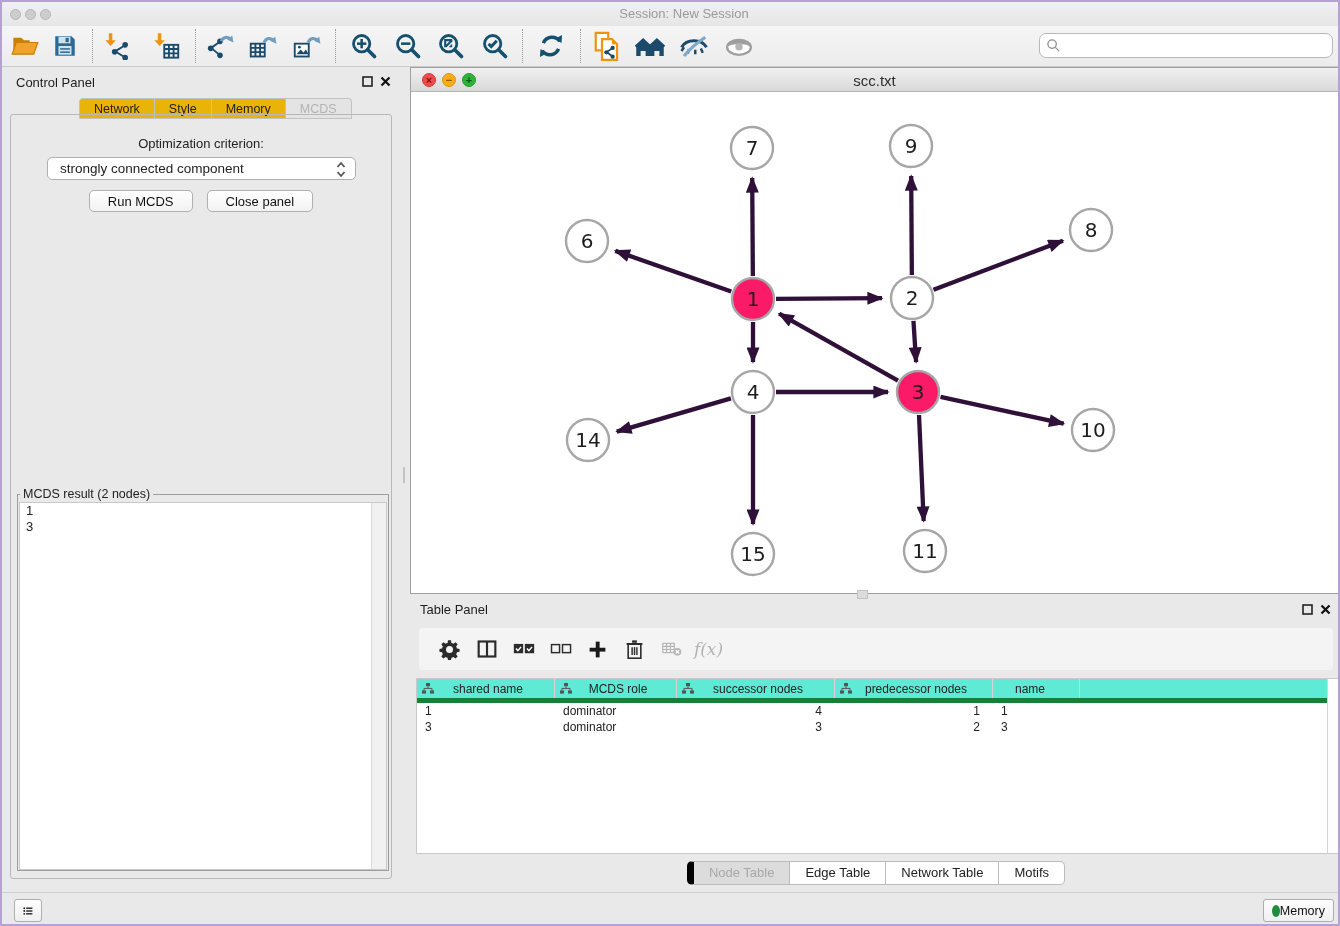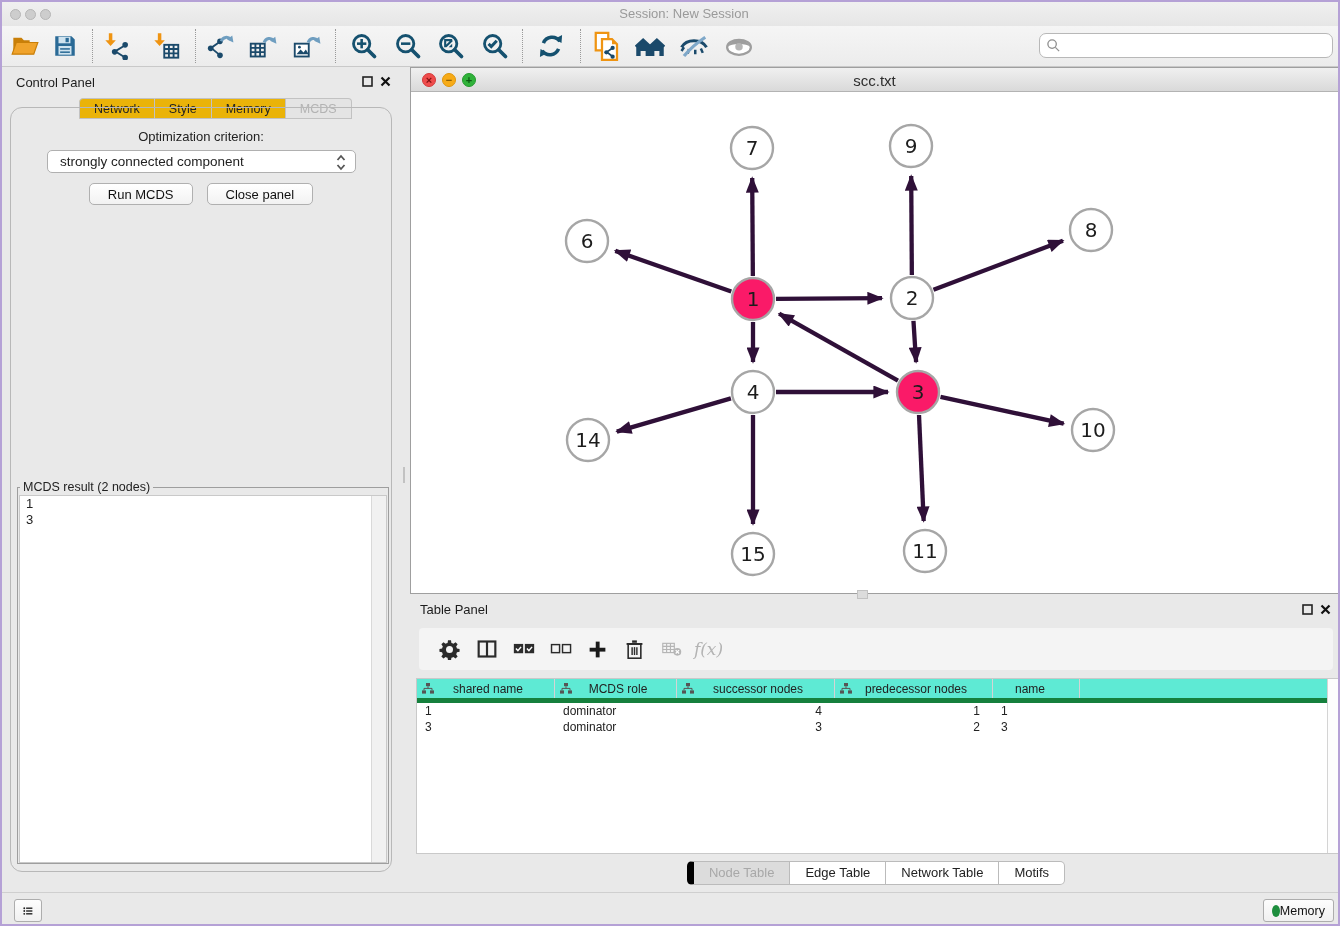--- a/index.html
+++ b/index.html
@@ -30,22 +30,22 @@
   
   .cp{position:absolute;left:0;top:65px;width:398px;height:825px;}
   .panel-title{position:absolute;font-size:13px;color:#1d1d1d;}
   .panel-btn{position:absolute;width:13px;height:13px;display:flex;align-items:center;
     justify-content:center;cursor:pointer;}
   .cp-tabs{position:absolute;left:77px;top:31px;height:21px;display:flex;}
   .cp-tab{height:21px;line-height:21px;padding:0 14px;font-size:12.5px;background:#eab308;
     border:1px solid #c2c2c2;border-left:none;box-sizing:border-box;cursor:pointer;}
   .cp-tab:first-child{border-left:1px solid #c2c2c2;border-top-left-radius:4px;}
   .cp-tab.active{background:#e4e4e4;color:#b3b3b3;border-top-right-radius:4px;}
-  .cp-body{position:absolute;left:8px;top:40px;width:382px;height:765px;
-    border:1px solid #b8b8b8;border-radius:12px;box-sizing:border-box;}
+  .cp-body{position:absolute;left:8px;top:47px;width:382px;height:765px;
+    border:1px solid #b8b8b8;border-radius:3px;box-sizing:border-box;}
   .opt-label{position:absolute;left:0;top:21px;width:100%;text-align:center;font-size:13px;}
   .criterion{position:absolute;left:36px;top:42px;width:309px;height:23px;background:#fff;
     border:1px solid #b0b0b0;border-radius:5px;box-sizing:border-box;display:flex;
     align-items:center;font-size:13.5px;padding-left:12px;cursor:pointer;}
   .criterion .stepper{position:absolute;right:9px;top:3px;}
   .cp-buttons{position:absolute;left:0;top:75px;width:100%;display:flex;
     justify-content:center;gap:14px;}
   .btn{height:22px;background:linear-gradient(#ffffff,#f2f2f2);border:1px solid #b0b0b0;
     border-radius:5px;font-size:13px;font-family:"Liberation Sans",sans-serif;
     padding:0 18px;cursor:pointer;color:#111;}

